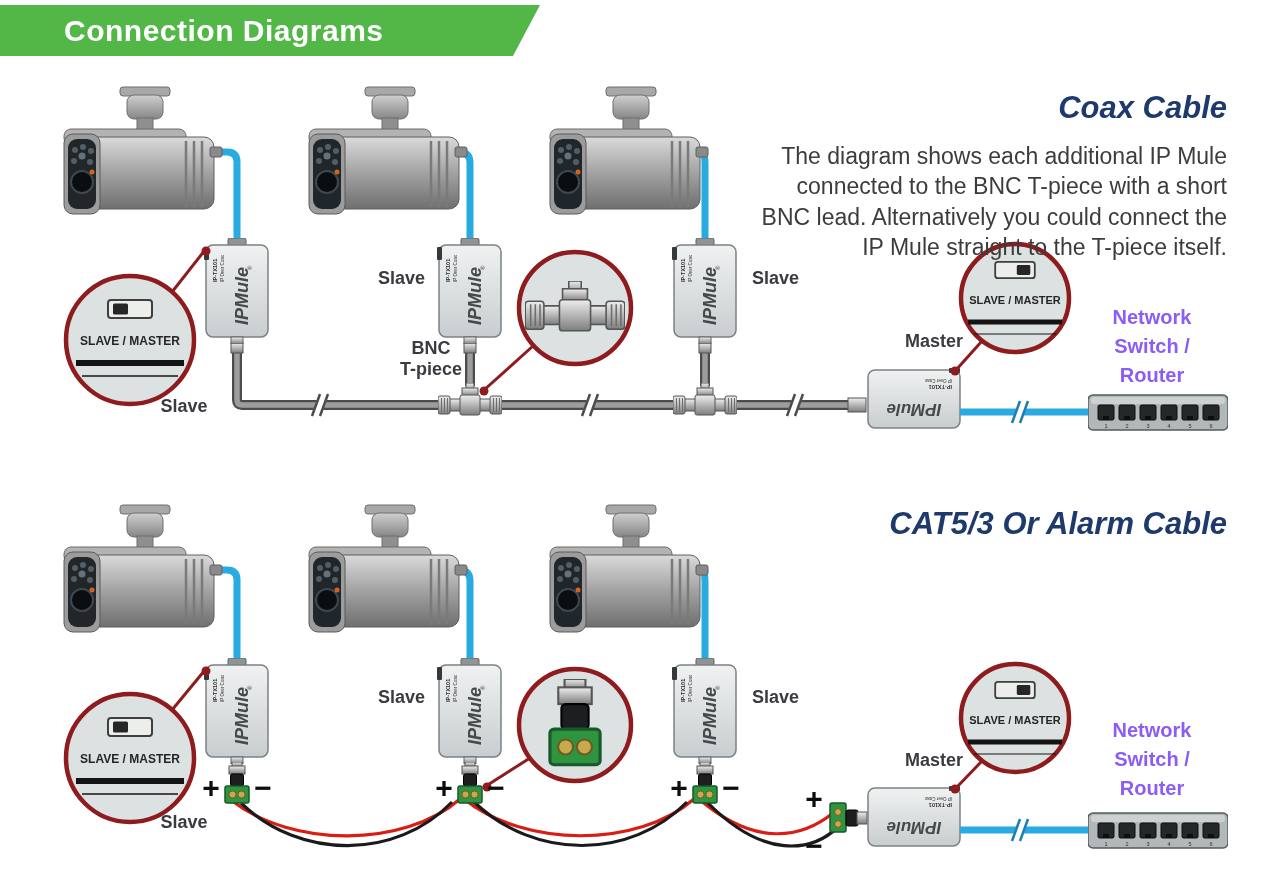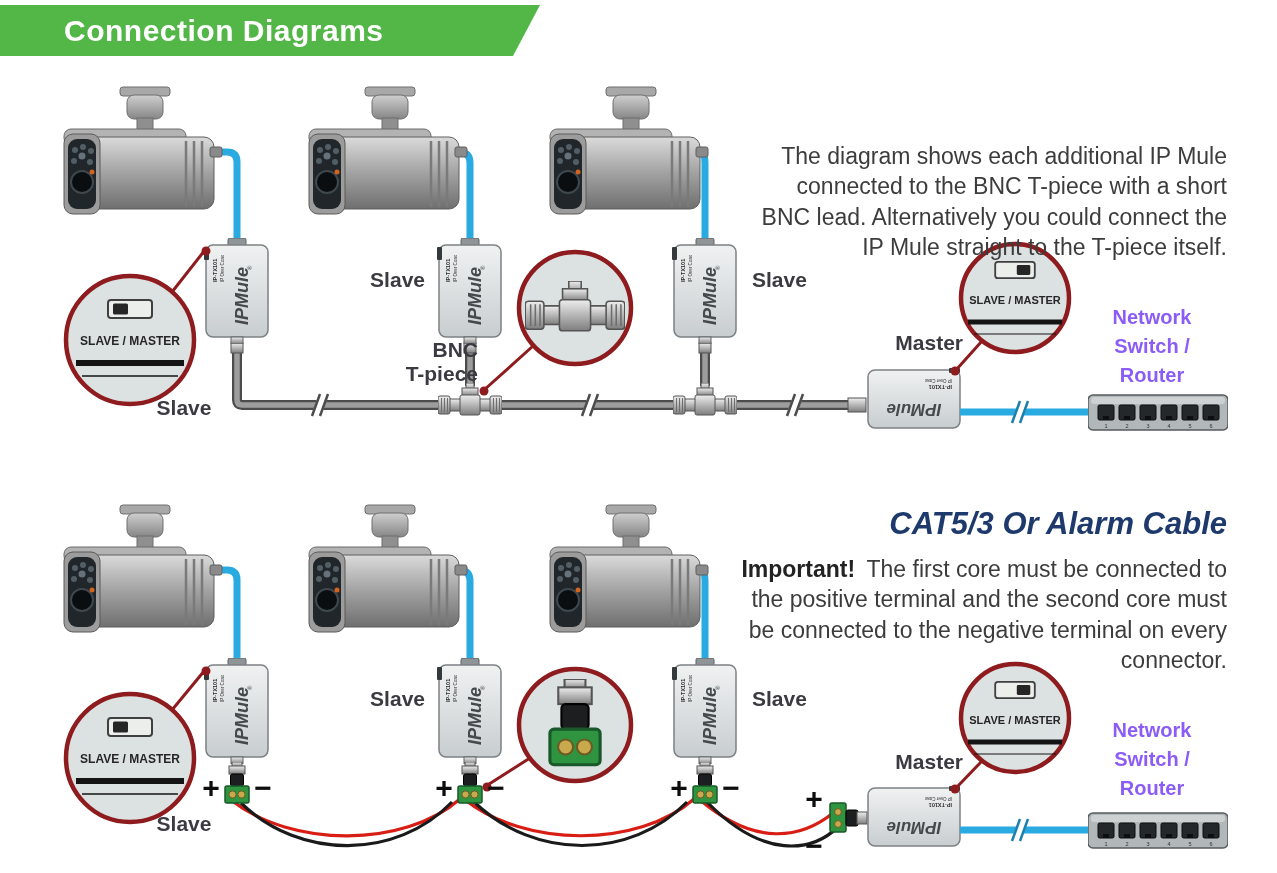--- a/index.html
+++ b/index.html
@@ -14,21 +14,21 @@
 
   .diagram-svg { position:absolute; left:0; top:0;
     font-family:"Liberation Sans", sans-serif; }
 
   .section-title { position:absolute; color:#1e3a6c; font-weight:bold; font-style:italic;
     font-size:31px; text-align:right; }
   .section-desc { position:absolute; color:#3c3c3c; font-size:23px; line-height:1.32;
     text-align:right; }
   .section-desc .bold { font-weight:bold; color:#222; }
 
-  .label { position:absolute; color:#3a3a40; font-weight:bold; font-size:21px; }
+  .label { position:absolute; color:#3a3a40; font-weight:bold; font-size:18px; }
   .network-label { font-size:20px; line-height:1.45; text-align:center; color:#8b5cf6; }
   .pm { position:absolute; font-size:30px; font-weight:bold; color:#0d0d0d;
     transform:translate(-50%,-50%); }
 
   .blue-cable { stroke:#29abe2; stroke-width:7; fill:none; stroke-linejoin:round; }
   .coax-outer { stroke:#4c4c4c; stroke-width:10; fill:none; stroke-linejoin:round; }
   .coax-inner { stroke:#9d9d9d; stroke-width:5.5; fill:none; stroke-linejoin:round; }
   .wire-red   { stroke:#d81e14; stroke-width:3.2; fill:none; }
   .wire-black { stroke:#1a1a1a; stroke-width:3.2; fill:none; }
   .leader     { stroke:#8e1b1e; stroke-width:3; }
@@ -305,41 +305,38 @@
         <circle cx="955" cy="789" r="4.5" fill="#8e1b1e"></circle>
         <circle class="mag-circle" cx="1015" cy="718" r="54"></circle>
         <use href="#sym-toggle-right" x="994" y="681" width="42" height="18"></use>
         <text class="mag-text small" x="1015" y="724">SLAVE / MASTER</text>
         <path d="M968,742 H1062" stroke="#141414" stroke-width="5"></path>
         <path d="M974,754 H1056" stroke="#141414" stroke-width="1.2"></path>
       </g>
     </g>
   </svg>
 
+  <div class="section-title" style="right:50px;top:90px;width:420px">Coax Cable</div>
   <div class="section-desc" style="right:50px;top:141px;width:478px">The diagram shows each additional IP Mule connected to the BNC T-piece with a short BNC lead. Alternatively you could connect the IP Mule straight to the T-piece itself.</div>
 
   <div class="label" style="left:128px;top:396px;width:112px;text-align:center">Slave</div>
   <div class="label" style="left:325px;top:268px;width:100px;text-align:right">Slave</div>
   <div class="label" style="left:752px;top:268px">Slave</div>
   <div class="label" style="left:845px;top:331px;width:118px;text-align:right">Master</div>
-  <div class="label" style="left:384px;top:338px;width:94px;text-align:right;line-height:1.15">
+  <div class="label" style="left:384px;top:338px;width:94px;text-align:center;line-height:1.15">
     <div>BNC</div>
     <div>T-piece</div>
   </div>
   <div class="label network-label" style="left:1090px;top:303px;width:124px">
     <div>Network</div>
     <div>Switch /</div>
     <div>Router</div>
   </div>
 
   <div class="section-title" style="right:50px;top:506px;width:480px">CAT5/3 Or Alarm Cable</div>
-  <div class="section-desc" style="right:50px;top:554px;width:490px">
-    <span class="bold">Important!</span>
-    <span style="margin-left:5px">The first core must be connected to the positive terminal and the second core must be connected to the negative terminal on every connector.</span>
-  </div>
 
   <div class="label" style="left:128px;top:812px;width:112px;text-align:center">Slave</div>
   <div class="label" style="left:325px;top:687px;width:100px;text-align:right">Slave</div>
   <div class="label" style="left:752px;top:687px">Slave</div>
   <div class="label" style="left:845px;top:750px;width:118px;text-align:right">Master</div>
   <div class="label network-label" style="left:1090px;top:716px;width:124px">
     <div>Network</div>
     <div>Switch /</div>
     <div>Router</div>
   </div>

